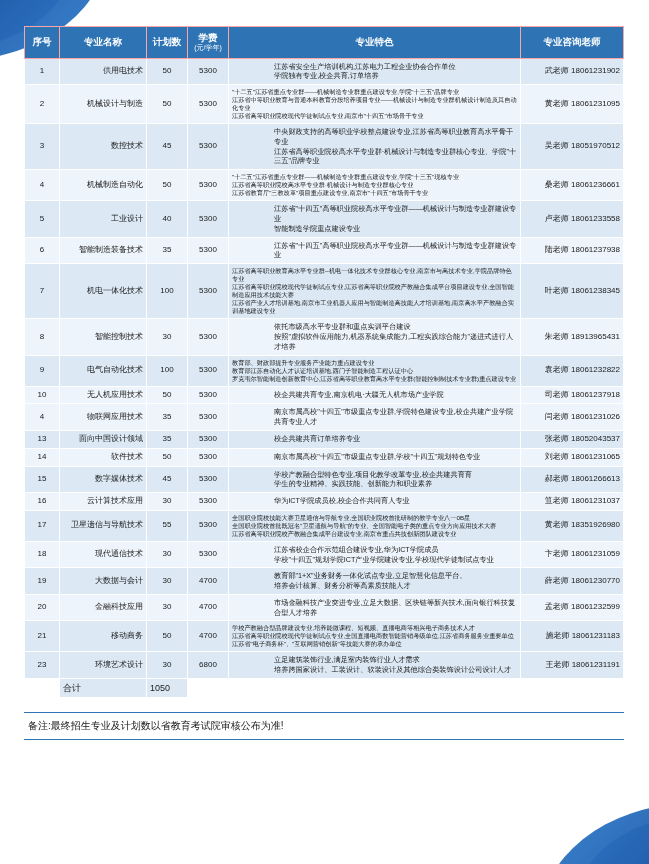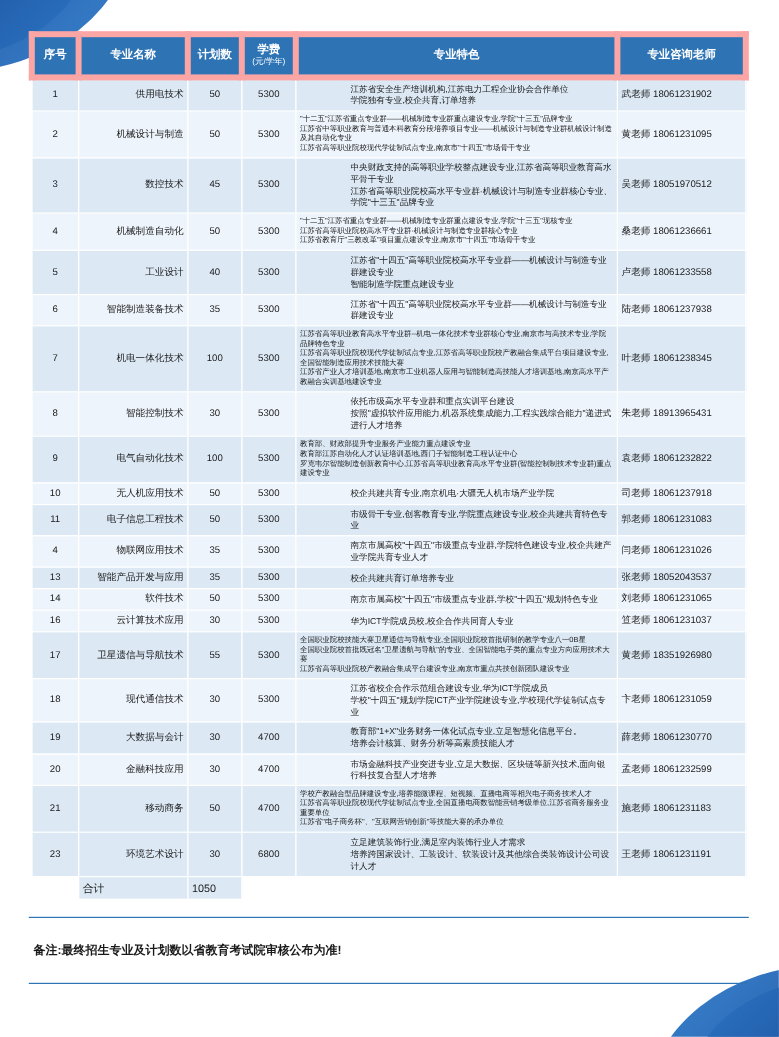--- a/index.html
+++ b/index.html
@@ -66,56 +66,56 @@
     table-layout: fixed;
   }
   table.major-table th {
     background: #2e74b5;
     color: #ffffff;
     font-size: 9.5px;
     font-weight: bold;
     text-align: center;
     vertical-align: middle;
     padding: 5px 2px;
-    border: 5px solid #fca5a5;
+    border: 1px solid #fca5a5;
     line-height: 1.25;
   }
   table.major-table td {
     border: 1px solid #ffffff;
     font-size: 8px;
     color: #1a1a1a;
     vertical-align: middle;
     padding: 3px 3px;
     line-height: 1.35;
   }
   tr.row-odd td { background: #dce9f5; }
   tr.row-even td { background: #eef4fb; }
   td.c-seq { text-align: center; width: 30px; font-size: 9px; }
   td.c-name { text-align: right; width: 82px; font-size: 9px; font-weight: normal; }
   td.c-plan { text-align: center; width: 36px; font-size: 9px; }
   td.c-fee  { text-align: center; width: 36px; font-size: 9px; }
   td.c-feat { text-align: left; padding-left: 6px; }
-  td.c-teacher { text-align: left; width: 98px; font-size: 8.5px; }
+  td.c-teacher { text-align: right; width: 98px; font-size: 8.5px; }
   .feat-lines { display: block; }
   .feat-lines span { display: block; white-space: normal; }
   .tiny { font-size: 6.2px; line-height: 1.3; }
   .small { font-size: 7.2px; line-height: 1.35; margin-left: 42px; }
   tr.total-row td {
     background: #dce9f5;
     text-align: left;
     font-size: 9px;
   }
   tr.total-row td.blank { background: #ffffff; border-color: #ffffff; }
   .note {
     margin-top: 14px;
     border-top: 1.5px solid #2e74b5;
     border-bottom: 1.5px solid #2e74b5;
-    padding: 20px 4px;
+    padding: 6px 4px;
     font-size: 10px;
-    font-weight: bold;
+    font-weight: normal;
     color: #1a1a1a;
   }
 </style>
 </head>
 <body>
 
 <div class="page">
   <div class="corner-tl2"></div>
   <div class="corner-tl"></div>
   <div class="corner-br2"></div>
@@ -262,67 +262,68 @@
             <td class="c-name">无人机应用技术</td>
             <td class="c-plan">50</td>
             <td class="c-fee">5300</td>
             <td class="c-feat">
               <div class="feat-lines small">
                 <span>校企共建共育专业,南京机电·大疆无人机市场产业学院</span>
               </div>
             </td>
             <td class="c-teacher">司老师 18061237918</td>
           </tr>
-          <tr class="row-odd">
-            <td class="c-seq">11</td>
-            <td class="c-name">电子信息工程技术</td>
-            <td class="c-plan">50</td>
-            <td class="c-fee">5300</td>
-            <td class="c-feat">
-              <div class="feat-lines small">
-                <span>市级骨干专业,创客教育专业,学院重点建设专业,校企共建共育特色专业</span>
-              </div>
-            </td>
-            <td class="c-teacher">郭老师 18061231083</td>
-          </tr>
           <tr class="row-even">
             <td class="c-seq">4</td>
             <td class="c-name">物联网应用技术</td>
             <td class="c-plan">35</td>
             <td class="c-fee">5300</td>
             <td class="c-feat">
               <div class="feat-lines small">
                 <span>南京市属高校"十四五"市级重点专业群,学院特色建设专业,校企共建产业学院共育专业人才</span>
               </div>
             </td>
             <td class="c-teacher">闫老师 18061231026</td>
           </tr>
           <tr class="row-odd">
             <td class="c-seq">13</td>
-            <td class="c-name">智能产品开发与应用</td>
+            <td class="c-name">面向中国设计领域</td>
             <td class="c-plan">35</td>
             <td class="c-fee">5300</td>
             <td class="c-feat">
               <div class="feat-lines small">
                 <span>校企共建共育订单培养专业</span>
               </div>
             </td>
             <td class="c-teacher">张老师 18052043537</td>
           </tr>
           <tr class="row-even">
             <td class="c-seq">14</td>
             <td class="c-name">软件技术</td>
             <td class="c-plan">50</td>
             <td class="c-fee">5300</td>
             <td class="c-feat">
               <div class="feat-lines small">
                 <span>南京市属高校"十四五"市级重点专业群,学校"十四五"规划特色专业</span>
               </div>
             </td>
             <td class="c-teacher">刘老师 18061231065</td>
+          </tr>
+          <tr class="row-odd">
+            <td class="c-seq">15</td>
+            <td class="c-name">数字媒体技术</td>
+            <td class="c-plan">45</td>
+            <td class="c-fee">5300</td>
+            <td class="c-feat">
+              <div class="feat-lines small">
+                <span>学校产教融合型特色专业,项目化教学改革专业,校企共建共育育</span>
+                <span>学生的专业精神、实践技能、创新能力和职业素养</span>
+              </div>
+            </td>
+            <td class="c-teacher">郝老师 18061266613</td>
           </tr>
           <tr class="row-even">
             <td class="c-seq">16</td>
             <td class="c-name">云计算技术应用</td>
             <td class="c-plan">30</td>
             <td class="c-fee">5300</td>
             <td class="c-feat">
               <div class="feat-lines small">
                 <span>华为ICT学院成员校,校企合作共同育人专业</span>
               </div>

